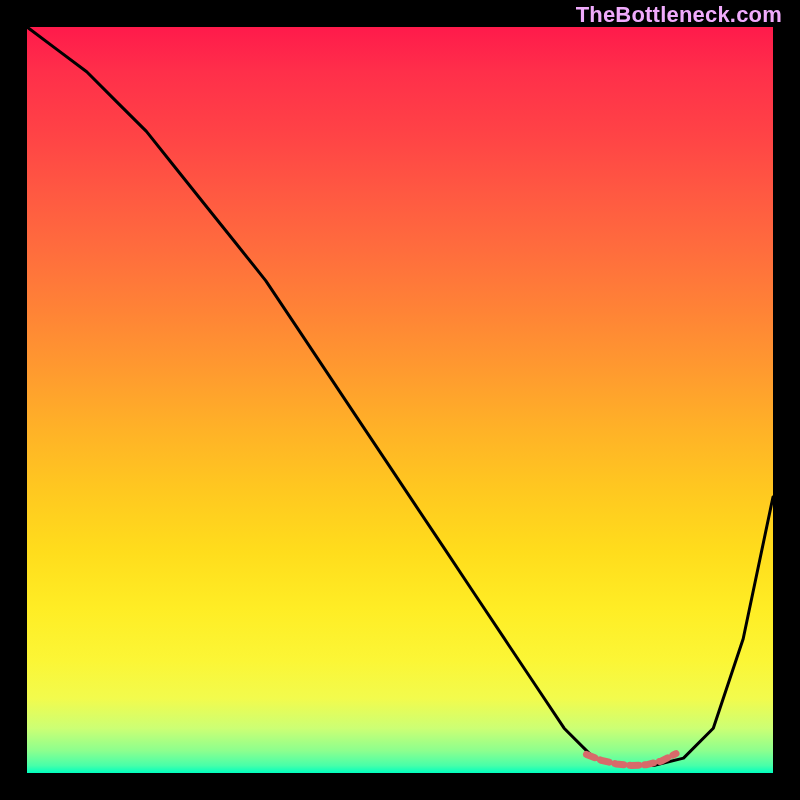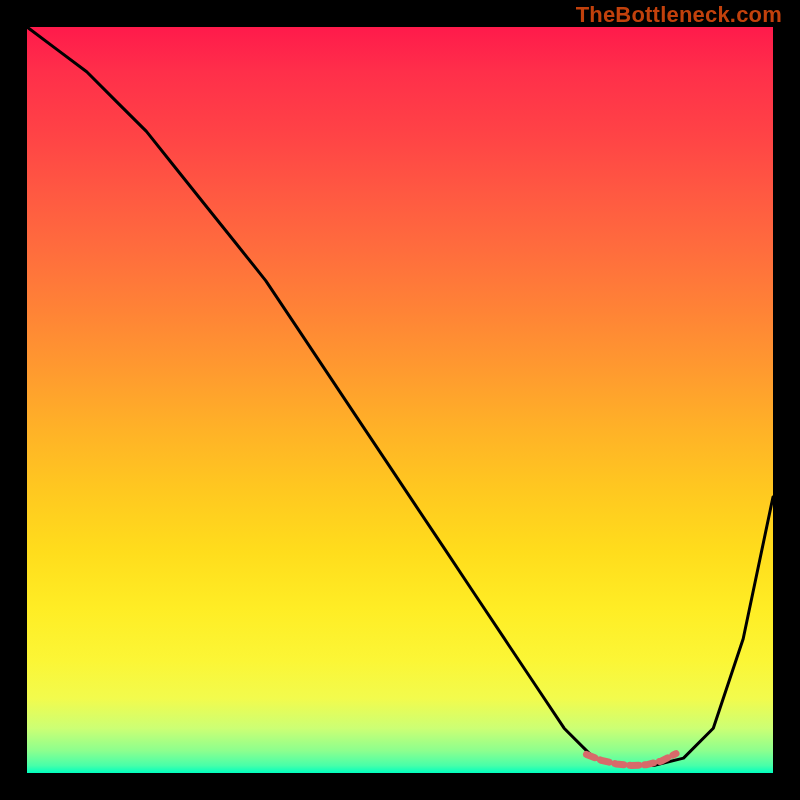--- a/index.html
+++ b/index.html
@@ -10,21 +10,21 @@
     width: 800px; height: 800px;
     background: #000;
   }
   .watermark {
     position: absolute;
     top: 2px;
     right: 18px;
     font-family: Arial, Helvetica, sans-serif;
     font-size: 22px;
     font-weight: bold;
-    color: #c2410c;
+    color: #f0abfc;
     letter-spacing: 0.2px;
   }
   .plot {
     position: absolute;
     left: 27px;
     top: 27px;
     width: 746px;
     height: 746px;
   }
   .curve-svg {

